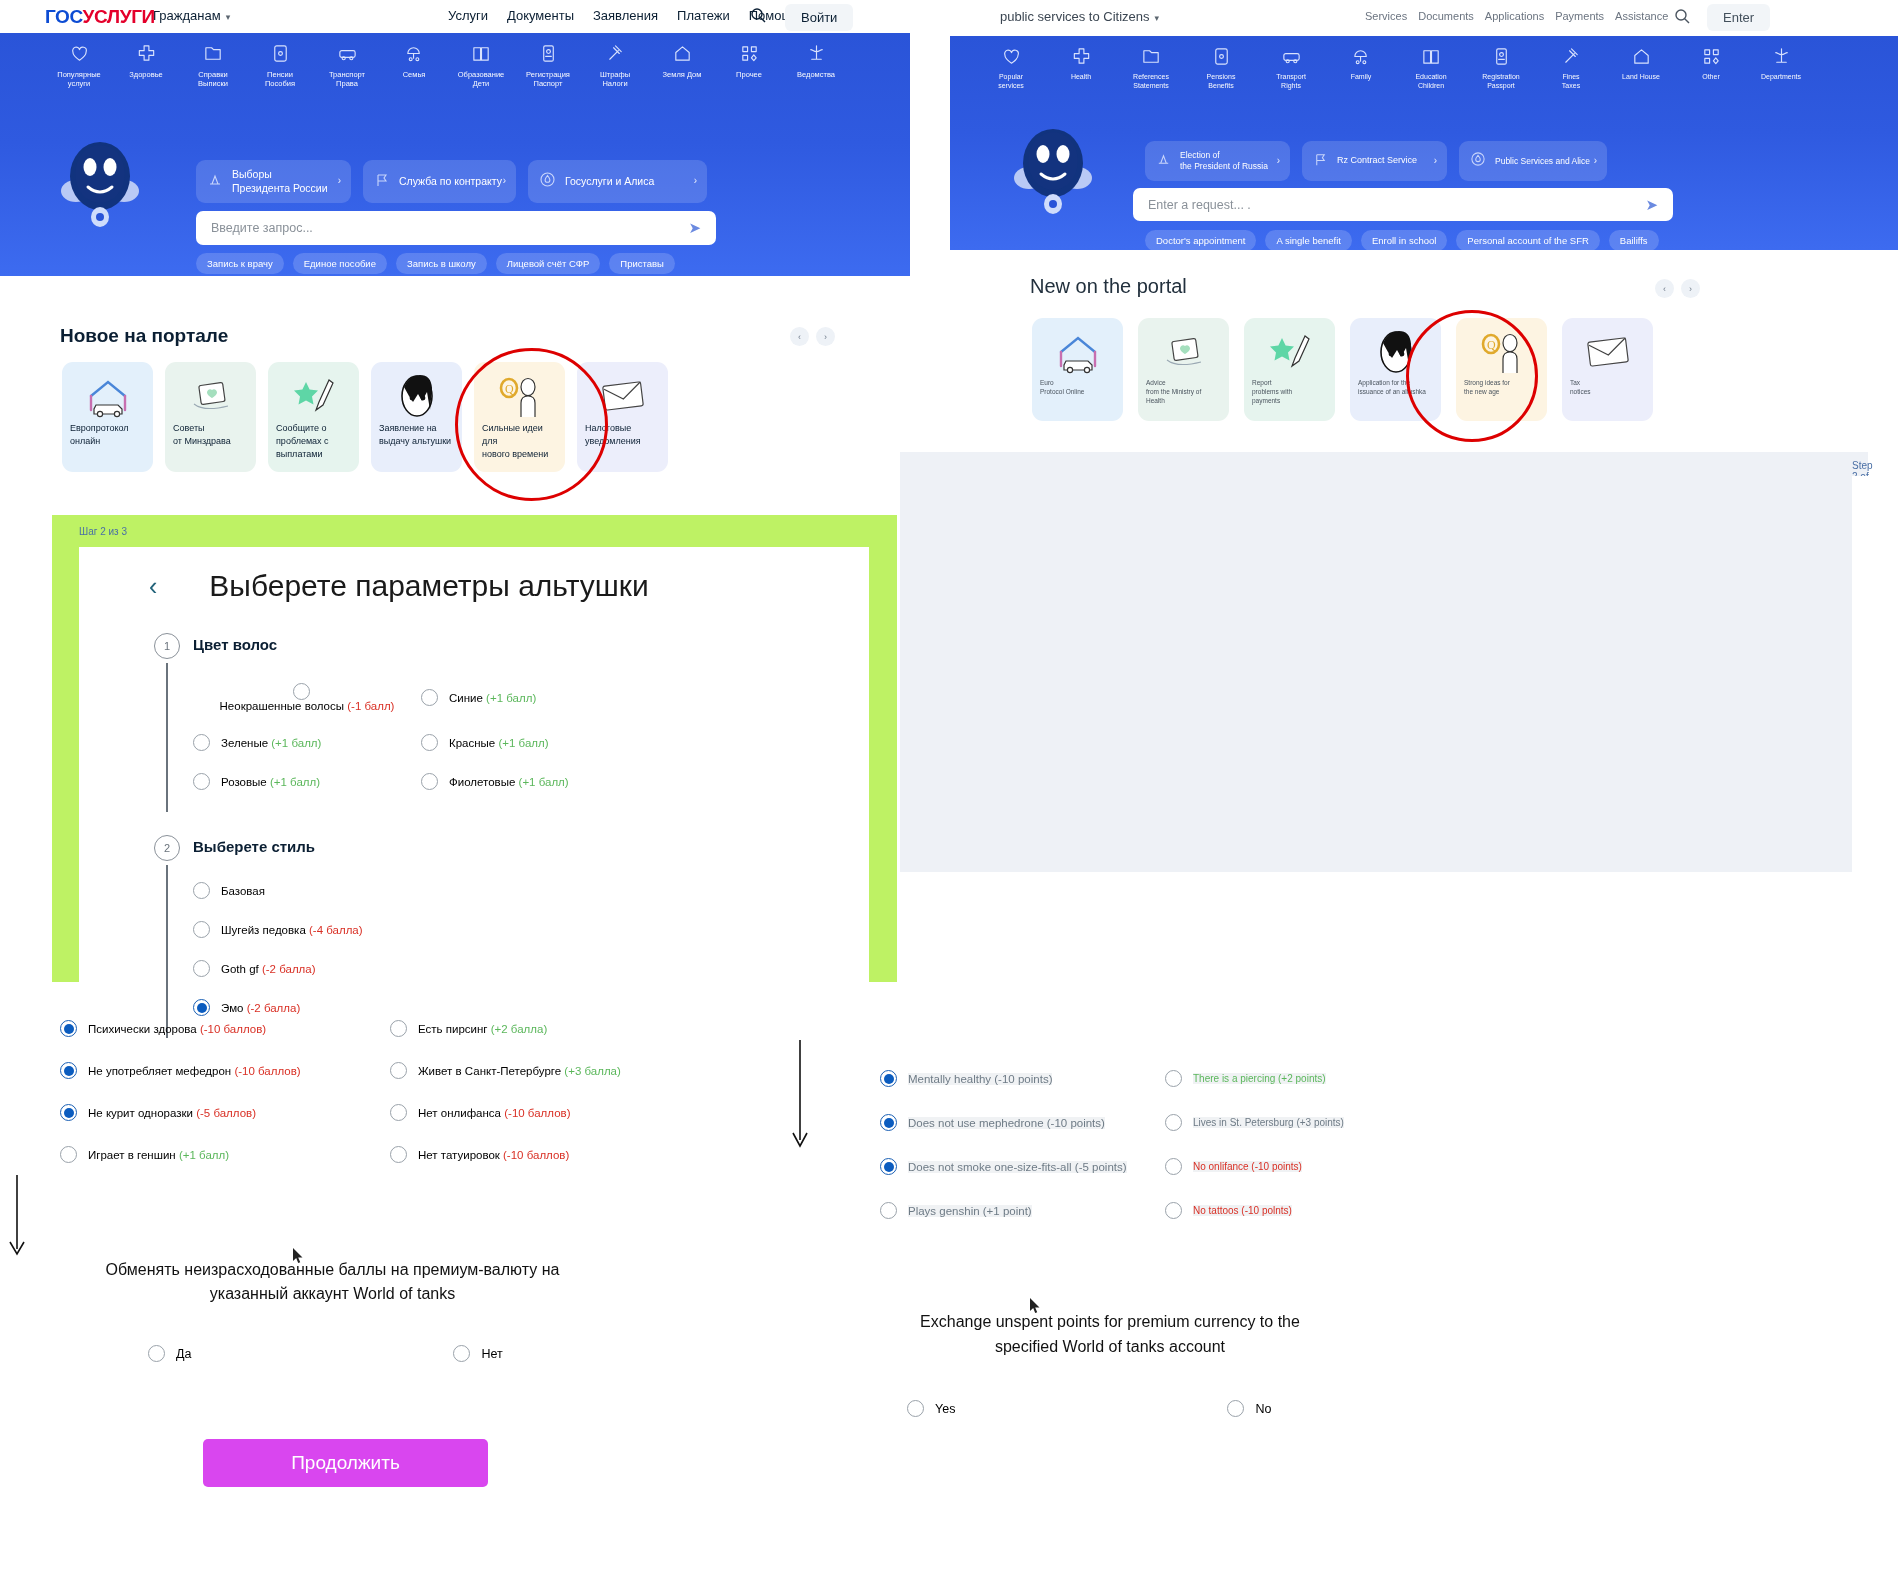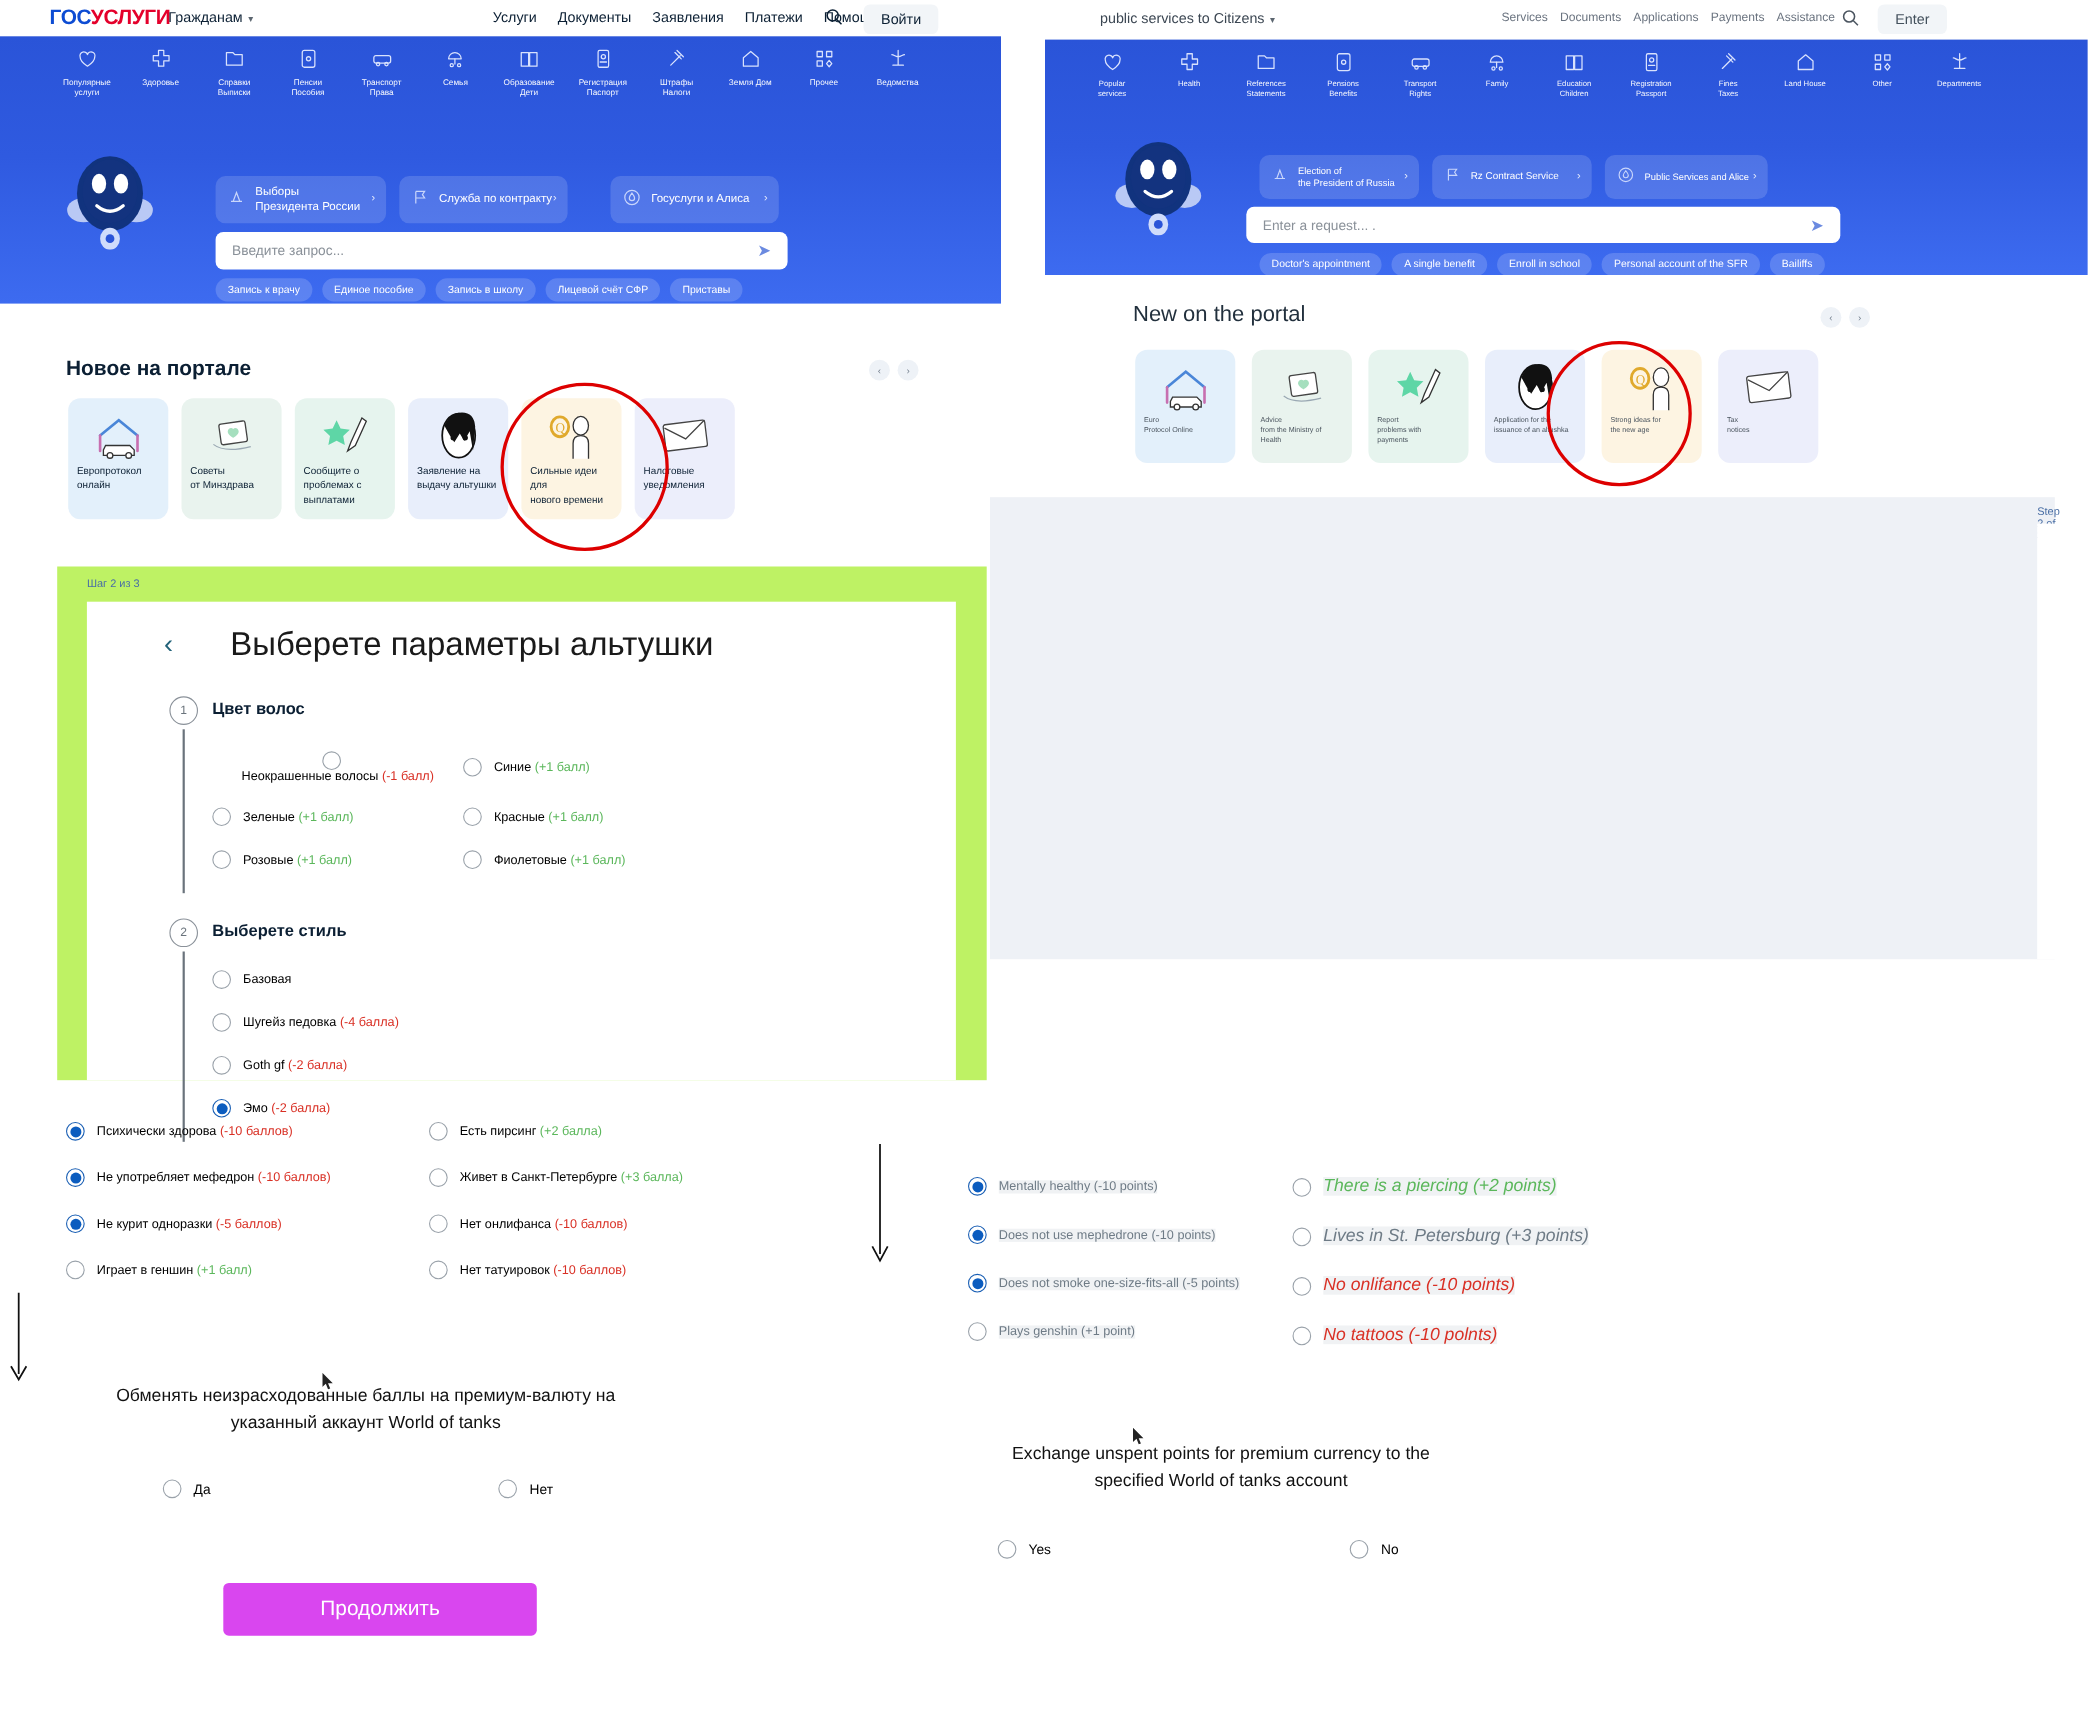--- a/index.html
+++ b/index.html
@@ -205,21 +205,21 @@
         </div>
         <div class="tile" style="width:153px; height:43px;">
           <span class="tic">
             <svg width="16" height="16" viewBox="0 0 16 16" fill="none" stroke="#dfe7ff" stroke-width="1.1">
                 <path d="M4 3v11M4 3h8l-2 3 2 3H4"></path>
               </svg>
           </span>
           <span class="lbl">Служба по контракту</span>
           <span class="arw">›</span>
         </div>
-        <div class="tile" style="width:153px; height:43px;margin-left:27px;">
+        <div class="tile" style="width:179px; height:43px;">
           <span class="tic">
             <svg width="17" height="17" viewBox="0 0 17 17" fill="none" stroke="#dfe7ff" stroke-width="1.1">
                 <circle cx="8.5" cy="8.5" r="6.5"></circle>
                 <path d="M8.5 4.5c1.6 2 2.4 3.2 2.4 4.4a2.4 2.4 0 0 1-4.8 0c0-1.2.8-2.4 2.4-4.4z"></path>
               </svg>
           </span>
           <span class="lbl">Госуслуги и Алиса</span>
           <span class="arw">›</span>
         </div>
       </div>
@@ -692,21 +692,21 @@
         </div>
         <div class="opt" style="margin-bottom:27px;">
           <span class="radio on"></span>
           <span><span class="hl" style="color:#6e7b86">Does not smoke one-size-fits-all (-5 points)</span></span>
         </div>
         <div class="opt" style="margin-bottom:27px;">
           <span class="radio"></span>
           <span><span class="hl" style="color:#6e7b86">Plays genshin (+1 point)</span></span>
         </div>
       </div>
-    <div class="opts" id="en-tr" style="position:absolute; left:225px; top:1070px; width:340px; font-size:16px; display:block;font-style:italic;">
+    <div class="opts" id="en-tr" style="position:absolute; left:215px; top:1070px; width:340px; font-size:10px; display:block;">
         <div class="opt" style="margin-bottom:27px;">
           <span class="radio"></span>
           <span><span class="hl" style="color:#5bb75b">There is a piercing (+2 points)</span></span>
         </div>
         <div class="opt" style="margin-bottom:27px;">
           <span class="radio"></span>
           <span><span class="hl" style="color:#6e7b86">Lives in St. Petersburg (+3 points)</span></span>
         </div>
         <div class="opt" style="margin-bottom:27px;">
           <span class="radio"></span>

